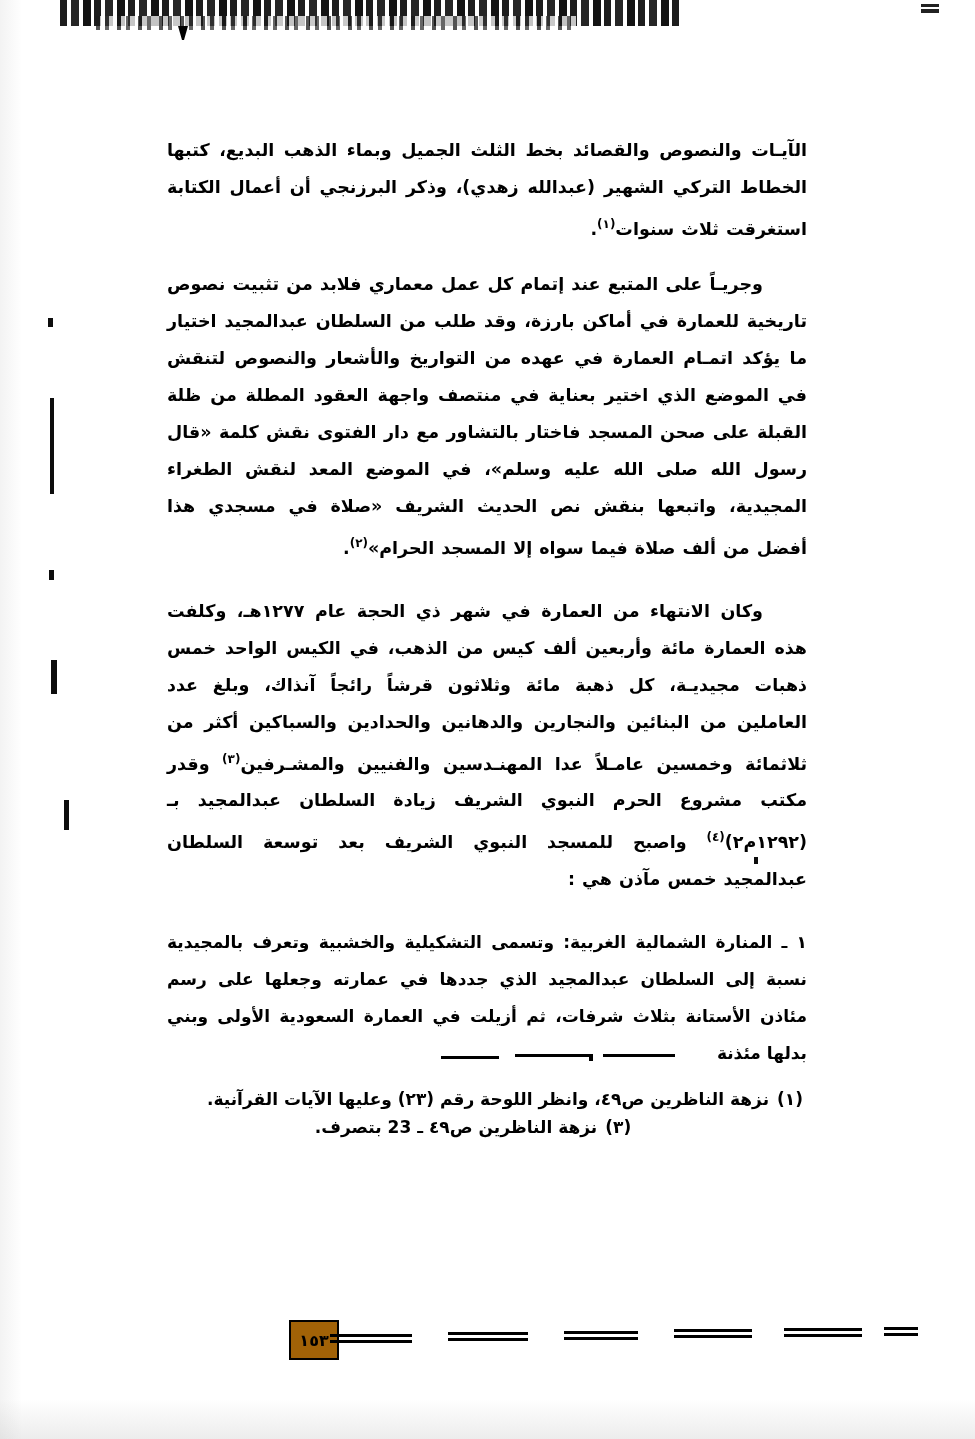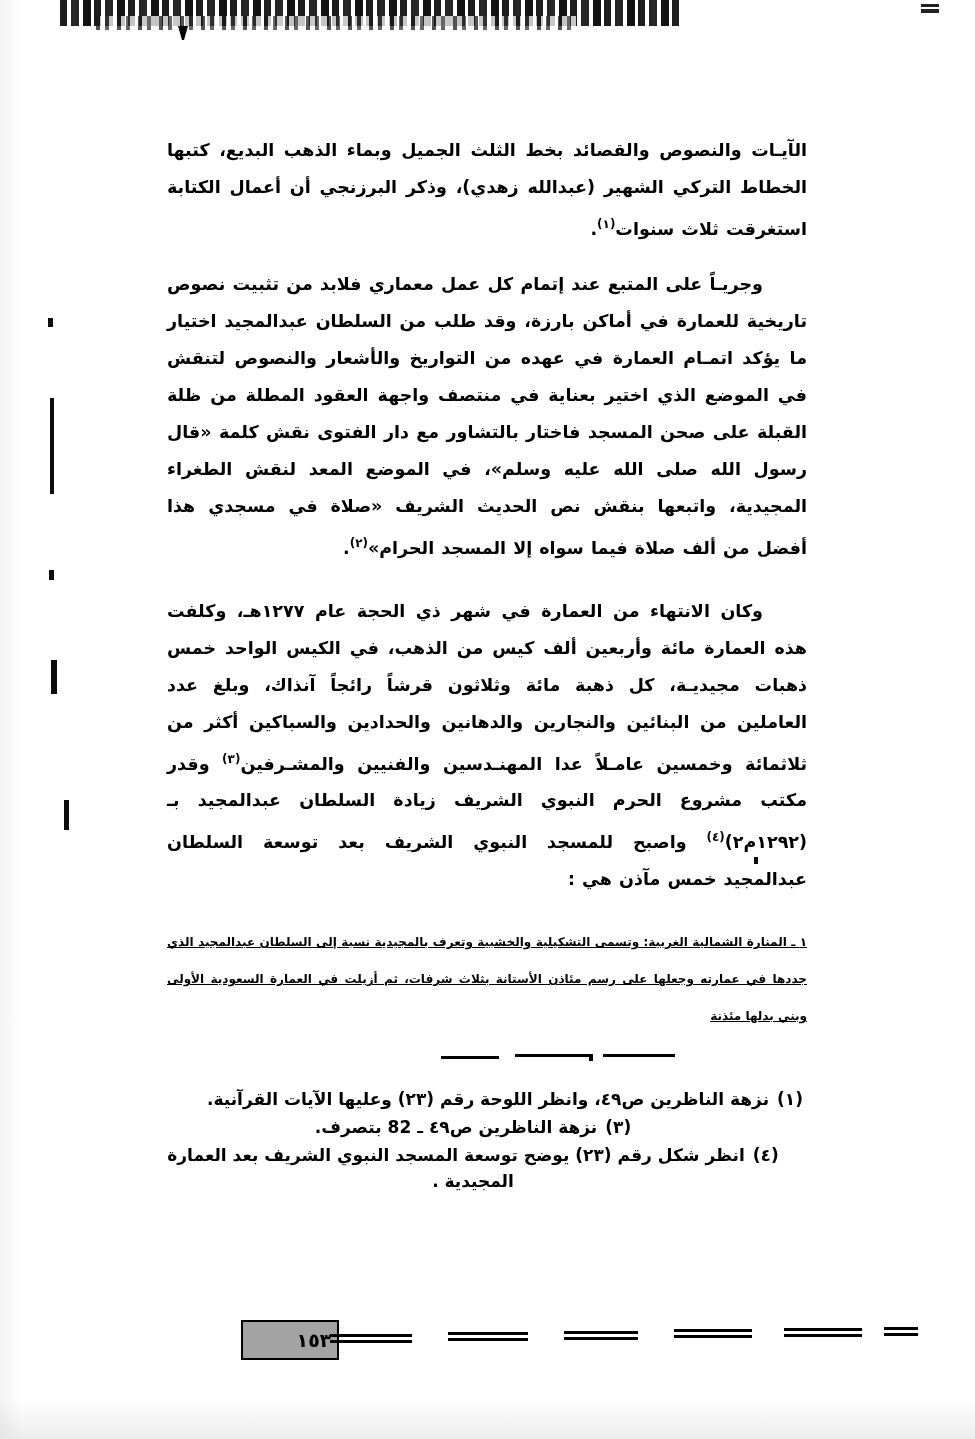--- a/index.html
+++ b/index.html
@@ -100,27 +100,26 @@
   .gap-md { height: 18px; }
 
   .para .mark {
     font-size: 12px;
     vertical-align: super;
     font-weight: 600;
   }
   .para b.bold-quote { font-weight: 800; }
 
   .section-item {
-    font-size: 12px;
+    font-size: 17px;
     line-height: 37px;
     font-weight: 600;
     text-align: justify;
     color: #000;
     margin: 0;
-    text-decoration: underline;
   }
   .section-item .title { font-weight: 800; }
 
   
   .fn-rule {
     position: absolute;
     top: 1052px;
     right: 300px;
     width: 330px;
     height: 8px;
@@ -155,25 +154,24 @@
   .page-number-box {
     position: absolute;
     top: 1320px;
     right: 636px;
     width: 46px;
     height: 36px;
     border: 2.5px solid #000;
     display: flex;
     align-items: center;
     justify-content: center;
-    font-size: 19px;
+    font-size: 16px;
     font-weight: 700;
     color: #000;
-    background: #a3a3a3;
-    padding-left: 48px;
+    background: #a16207;
   }
   .footer-rule {
     position: absolute;
     top: 1326px;
     left: 316px;
     width: 600px;
     height: 24px;
   }
   .dseg {
     position: absolute;
@@ -229,23 +227,22 @@
     <i style="right:176px;top:4px;width:58px;"></i>
     <i style="right:86px;top:2px;width:74px;"></i>
     <i style="right:0px;top:2px;width:72px;"></i>
     <i style="right:82px;top:2px;width:4px;height:7px;"></i>
   </div>
 
   <div class="footnotes">
     <p class="fn hang"><span class="num">(١)</span><span>نزهة الناظرين ص٤٩، وانظر اللوحة رقم (٢٣) وعليها الآيات القرآنية.</span></p>
 
 
-    <p class="fn" style="text-align:center;padding-right:0;"><span class="num">(٣)</span><span>نزهة الناظرين ص٤٩ ـ 82 بتصرف.</span></p>
-
-    <p class="fn" style="text-align:center;padding-right:0;"><span class="num">(٤)</span><span>انظر شكل رقم (٢٣) يوضح توسعة المسجد النبوي الشريف بعد العمارة المجيدية .</span></p>
+    <p class="fn" style="text-align:center;padding-right:0;"><span class="num">(٣)</span><span>نزهة الناظرين ص٤٩ ـ 23 بتصرف.</span></p>
+
   </div>
 
   <div class="page-number-box">
       <span>١٥٣</span>
     </div>
 
   <div class="footer-rule">
     <div class="dseg" style="left:14px;top:8px;width:82px;"></div>
     <div class="dseg" style="left:132px;top:6px;width:80px;"></div>
     <div class="dseg" style="left:248px;top:5px;width:74px;"></div>

